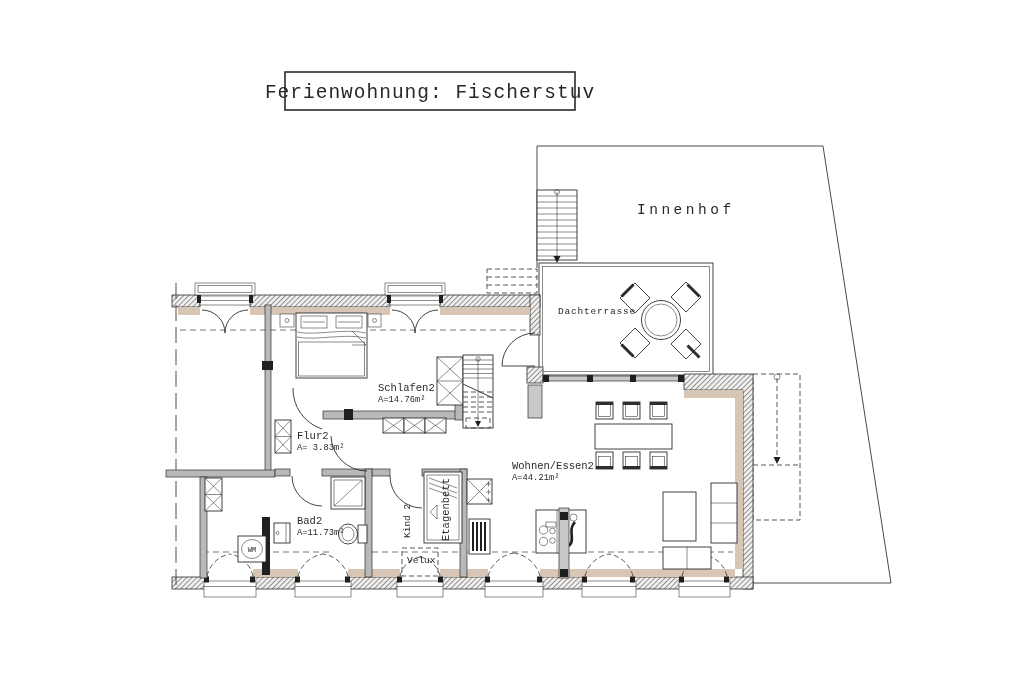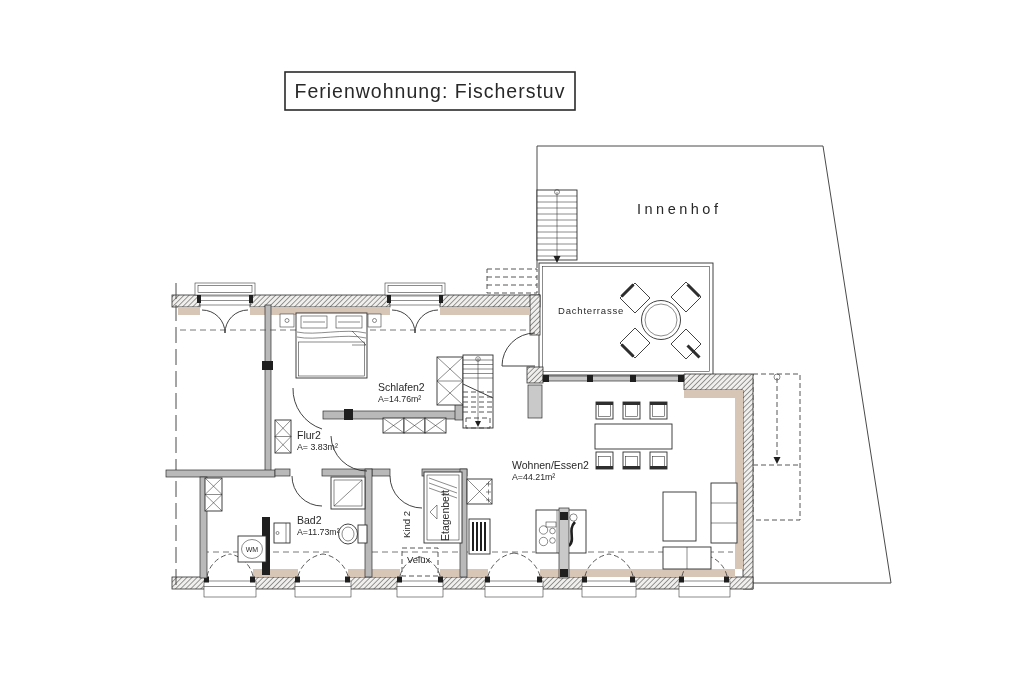--- a/index.html
+++ b/index.html
@@ -1,21 +1,21 @@
 <!DOCTYPE html>
 <html style="--line: #2e2e2e; --wall-hatch: #4a4a4a; --wall-band-tan: #d7c5b6; --wall-gray: #b9b9b9; --paper: #ffffff;"><head>
 <meta charset="utf-8">
 <style>
   :root{
     --line:#2e2e2e; --wall-hatch:#4a4a4a; --wall-band-tan:#d7c5b6;
     --wall-gray:#b9b9b9; --paper:#ffffff;
   }
   html,body{margin:0;padding:0;background:#e9e9e9;}
   #stage{position:relative;width:1024px;height:683px;background:var(--paper);
-         font-family:Liberation Sans, sans-serif;overflow:hidden;}
+         font-family:Liberation Mono, monospace;overflow:hidden;}
   svg{position:absolute;left:0;top:0;}
   .w   {fill:url(#hatch);stroke:var(--line);stroke-width:.8;}
   .tan {fill:var(--wall-band-tan);stroke:none;}
   .gw  {fill:var(--wall-gray);stroke:var(--line);stroke-width:.7;}
   .sh  {fill:#c9c9c9;stroke:var(--line);stroke-width:.7;}
   .wh  {fill:#fff;stroke:var(--line);stroke-width:.9;}
   .wht {fill:#fff;stroke:var(--line);stroke-width:.55;}
   .ln  {fill:none;stroke:var(--line);stroke-width:.9;}
   .lnt {fill:none;stroke:var(--line);stroke-width:.55;}
   .thk {fill:none;stroke:var(--line);stroke-width:3;}

